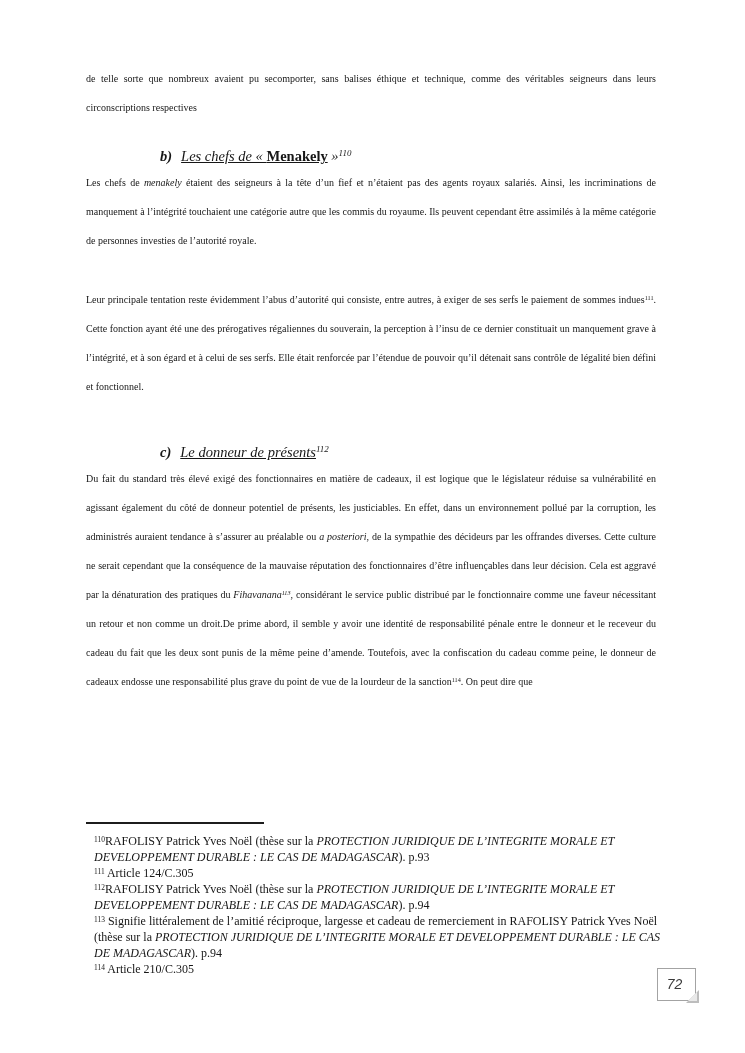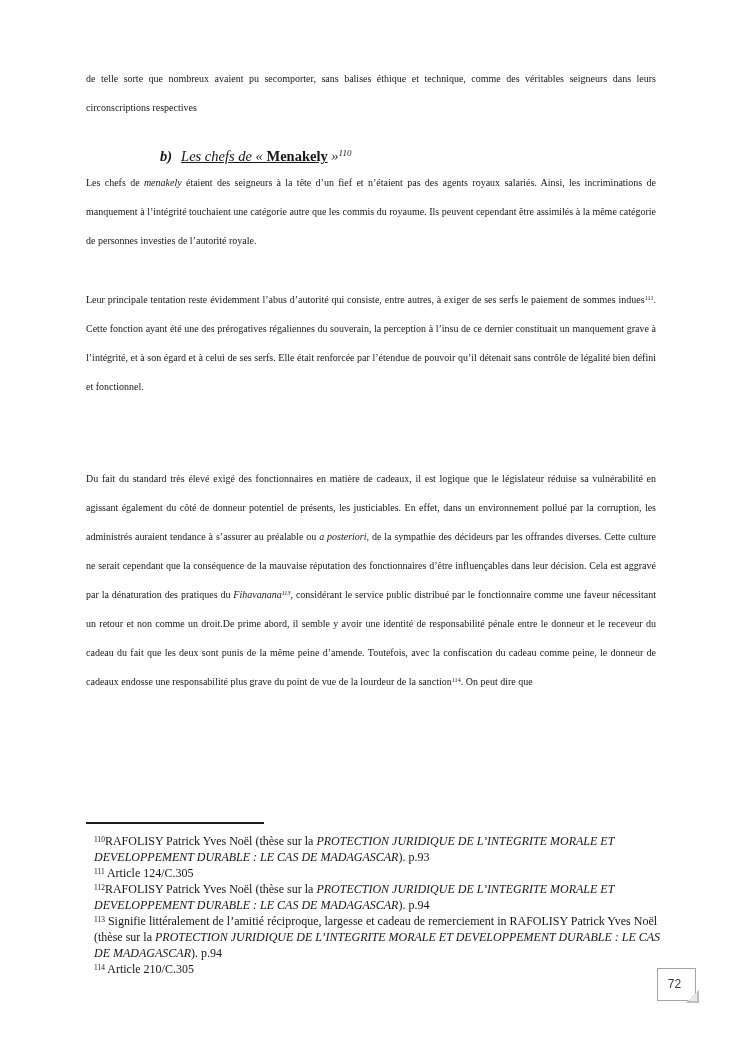--- a/index.html
+++ b/index.html
@@ -65,23 +65,23 @@
     left:657px;top:968px;
     width:37px;height:31px;
     border:1px solid #a3a3a3;
     background:#ffffff;
     display:flex;
     align-items:center;
     justify-content:center;
   }
   .badge-num{
     font-family:"Liberation Sans", sans-serif;
-    font-size:12px;
+    font-size:14px;
     color:#3a3a3a;
-    position:relative;left:-2px;top:-1px;
+    position:relative;left:-2px;top:-1px;font-style:italic;
   }
   .fold{
     position:absolute;
     right:-4px;bottom:-3px;
     width:0;height:0;
     border-style:solid;
     border-width:0 0 13px 13px;
     border-color:transparent transparent #bdbdbd transparent;
   }
   .fold::after{
@@ -102,20 +102,23 @@
   <p class="para" style="top:64px"><span>de telle sorte que nombreux avaient pu secomporter, sans balises éthique et technique, comme des véritables seigneurs dans leurs circonscriptions respectives</span></p>
 
   <h3 class="heading" style="top:142px">
     <span class="h-prefix">b)</span><span><span class="s-bi s-u">Les chefs de « </span><span class="s-b s-u">Menakely</span><span class="s-reg s-i"> »</span><sup class="s-reg s-i s-sup">110</sup></span>
   </h3>
 
   <p class="para" style="top:168px"><span>Les chefs de </span><span class="s-i">menakely</span><span> étaient des seigneurs à la tête d’un fief et n’étaient pas des agents royaux salariés. Ainsi, les incriminations de manquement à l’intégrité touchaient une catégorie autre que les commis du royaume. Ils peuvent cependant être assimilés à la même catégorie de personnes investies de l’autorité royale.</span></p>
 
   <p class="para" style="top:285px"><span>Leur principale tentation reste évidemment l’abus d’autorité qui consiste, entre autres, à exiger de ses serfs le paiement de sommes indues</span><sup class="s-sup">111</sup><span>. Cette fonction ayant été une des prérogatives régaliennes du souverain, la perception à l’insu de ce dernier constituait un manquement grave à l’intégrité, et à son égard et à celui de ses serfs. Elle était renforcée par l’étendue de pouvoir qu’il détenait sans contrôle de légalité bien défini et fonctionnel.</span></p>
 
+  <h3 class="heading" style="top:438px">
+    <span class="h-prefix">c)</span><span><span class="s-bi s-u">Le donneur de présents</span><sup class="s-reg s-i s-sup">112</sup></span>
+  </h3>
 
   <p class="para" style="top:464px"><span>Du fait du standard très élevé exigé des fonctionnaires en matière de cadeaux, il est logique que le législateur réduise sa vulnérabilité en agissant également du côté de donneur potentiel de présents, les justiciables. En effet, dans un environnement pollué par la corruption, les administrés auraient tendance à s’assurer au préalable ou </span><span class="s-i">a posteriori</span><span>, de la sympathie des décideurs par les offrandes diverses. Cette culture ne serait cependant que la conséquence de la mauvaise réputation des fonctionnaires d’être influençables dans leur décision. Cela est aggravé par la dénaturation des pratiques du </span><span class="s-i">Fihavanana</span><sup class="s-i s-sup">113</sup><span>, considérant le service public distribué par le fonctionnaire comme une faveur nécessitant un retour et non comme un droit.De prime abord, il semble y avoir une identité de responsabilité pénale entre le donneur et le receveur du cadeau du fait que les deux sont punis de la même peine d’amende. Toutefois, avec la confiscation du cadeau comme peine, le donneur de cadeaux endosse une responsabilité plus grave du point de vue de la lourdeur de la sanction</span><sup class="s-sup">114</sup><span>. On peut dire que</span></p>
 
   <div class="fn-rule"></div>
 
   <div class="footnotes">
     <div class="fn"><sup>110</sup><span><span>RAFOLISY Patrick Yves Noël (thèse sur la </span><span class="s-i">PROTECTION JURIDIQUE DE L’INTEGRITE MORALE ET DEVELOPPEMENT DURABLE : LE CAS DE MADAGASCAR</span><span>). p.93</span></span></div>
     <div class="fn"><sup>111</sup><span><span> Article 124/C.305</span></span></div>
     <div class="fn"><sup>112</sup><span><span>RAFOLISY Patrick Yves Noël (thèse sur la </span><span class="s-i">PROTECTION JURIDIQUE DE L’INTEGRITE MORALE ET DEVELOPPEMENT DURABLE : LE CAS DE MADAGASCAR</span><span>). p.94</span></span></div>
     <div class="fn"><sup>113</sup><span><span> Signifie littéralement de l’amitié réciproque, largesse et cadeau de remerciement in RAFOLISY Patrick Yves Noël (thèse sur la </span><span class="s-i">PROTECTION JURIDIQUE DE L’INTEGRITE MORALE ET DEVELOPPEMENT DURABLE : LE CAS DE MADAGASCAR</span><span>). p.94</span></span></div>

